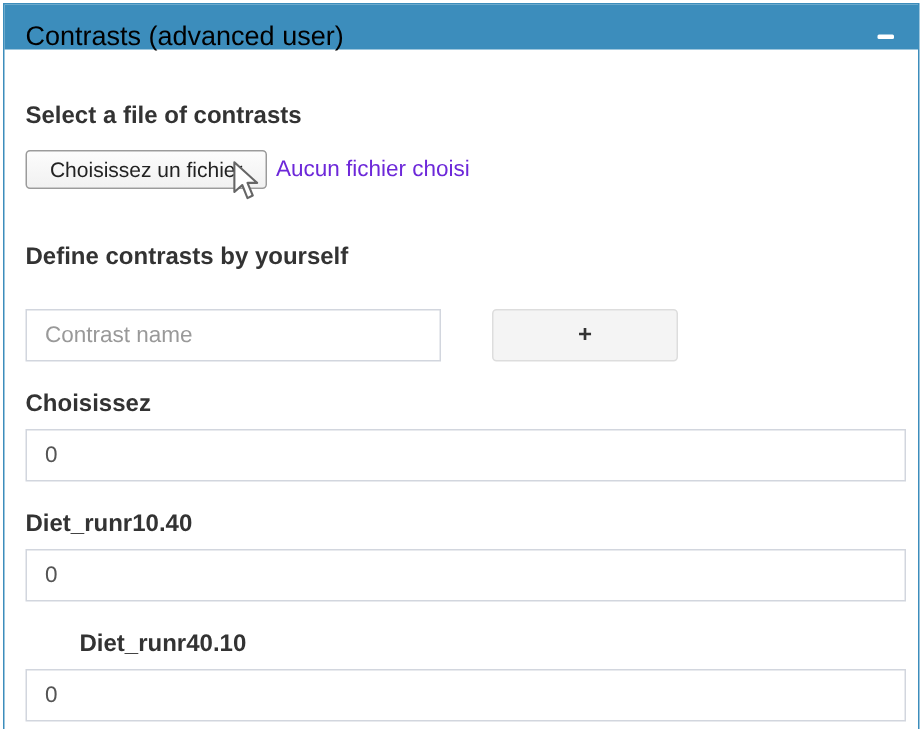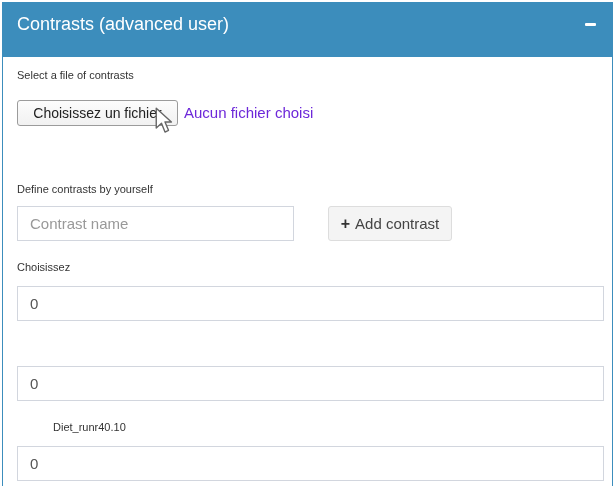--- a/index.html
+++ b/index.html
@@ -12,28 +12,28 @@
     --btn-bg:#f4f4f4;
     --btn-border:#ddd;
   }
   *{margin:0;padding:0;box-sizing:border-box;}
   html,body{width:616px;height:486px;overflow:hidden;background:#fff;
     font-family:"Liberation Sans","DejaVu Sans",sans-serif;}
   .stage{position:relative;width:616px;height:486px;background:#fff;overflow:hidden;}
 
   .box{position:absolute;left:2px;top:2px;width:611px;height:540px;
     background:#fff;border:1px solid var(--box-border);}
-  .box-header{position:relative;height:54px;background:var(--header-bg);
-    color:#ffffff;font-size:18px;line-height:42px;padding-left:14px;font-weight:400;}
+  .box-header{position:relative;height:30px;background:var(--header-bg);
+    color:#000000;font-size:18px;line-height:42px;padding-left:14px;font-weight:400;}
   .collapse-btn{position:absolute;right:12px;top:0;height:42px;width:20px;
     background:transparent;border:none;cursor:pointer;display:flex;
     align-items:center;justify-content:center;}
   .minus-glyph{display:block;width:11px;height:3px;background:#fff;border-radius:1px;}
 
-  .grp-label{position:absolute;font-size:11px;font-weight:normal;color:var(--label-color);}
+  .grp-label{position:absolute;font-size:16px;font-weight:bold;color:var(--label-color);}
 
   
   .file-btn{position:absolute;left:14px;top:97px;width:161px;height:26px;
     background:linear-gradient(#fcfcfc,#f1f1f1);
     border:1px solid #9b9b9b;border-radius:3px;
     font-family:"Liberation Sans",sans-serif;font-size:14px;color:#222;
     text-align:center;line-height:24px;cursor:pointer;}
   .file-status{position:absolute;left:181px;top:101px;font-size:15px;color:#6d28d9;}
 
   .text-input{position:absolute;height:35px;border:1px solid var(--input-border);
@@ -59,30 +59,30 @@
       <span>Contrasts (advanced user)</span>
       <button class="collapse-btn">
         <span class="minus-glyph"></span>
       </button>
     </div>
 
     <div class="grp-label" style="left:14px;top:66px;">Select a file of contrasts</div>
     <button class="file-btn">Choisissez un fichier</button>
     <span class="file-status">Aucun fichier choisi</span>
 
-    <div class="grp-label" style="left:14px;top:180px;">Define contrasts by yourself</div>
+    <div class="grp-label" style="left:14px;top:160px;">Define contrasts by yourself</div>
     <input class="text-input" style="left: 14px; top: 203px; width: 277px;" type="text" placeholder="Contrast name">
     <button class="add-btn">
       <span class="plus-glyph">+</span>
-      <span>Add contrast</span>
     </button>
 
     <div class="grp-label" style="left:14px;top:258px;">Choisissez</div>
     <input class="text-input" style="left: 14px; top: 283px; width: 587px;" type="text" value="0">
 
+    <div class="grp-label" style="left:14px;top:338px;">Diet_runr10.40</div>
     <input class="text-input" style="left: 14px; top: 363px; width: 587px;" type="text" value="0">
 
     <div class="grp-label" style="left:14px;top:418px;margin-left:36px;">Diet_runr40.10</div>
     <input class="text-input" style="left: 14px; top: 443px; width: 587px;" type="text" value="0">
 
     <svg class="cursor" viewBox="0 0 17 24">
       <path d="M1,1 L1,18 L5.5,14 L8.5,21.5 L11.5,20 L8.5,12.8 L14,12.8 Z" fill="#fff" stroke="#666" stroke-width="1.2" stroke-linejoin="round"></path>
     </svg>
 
   </div>

